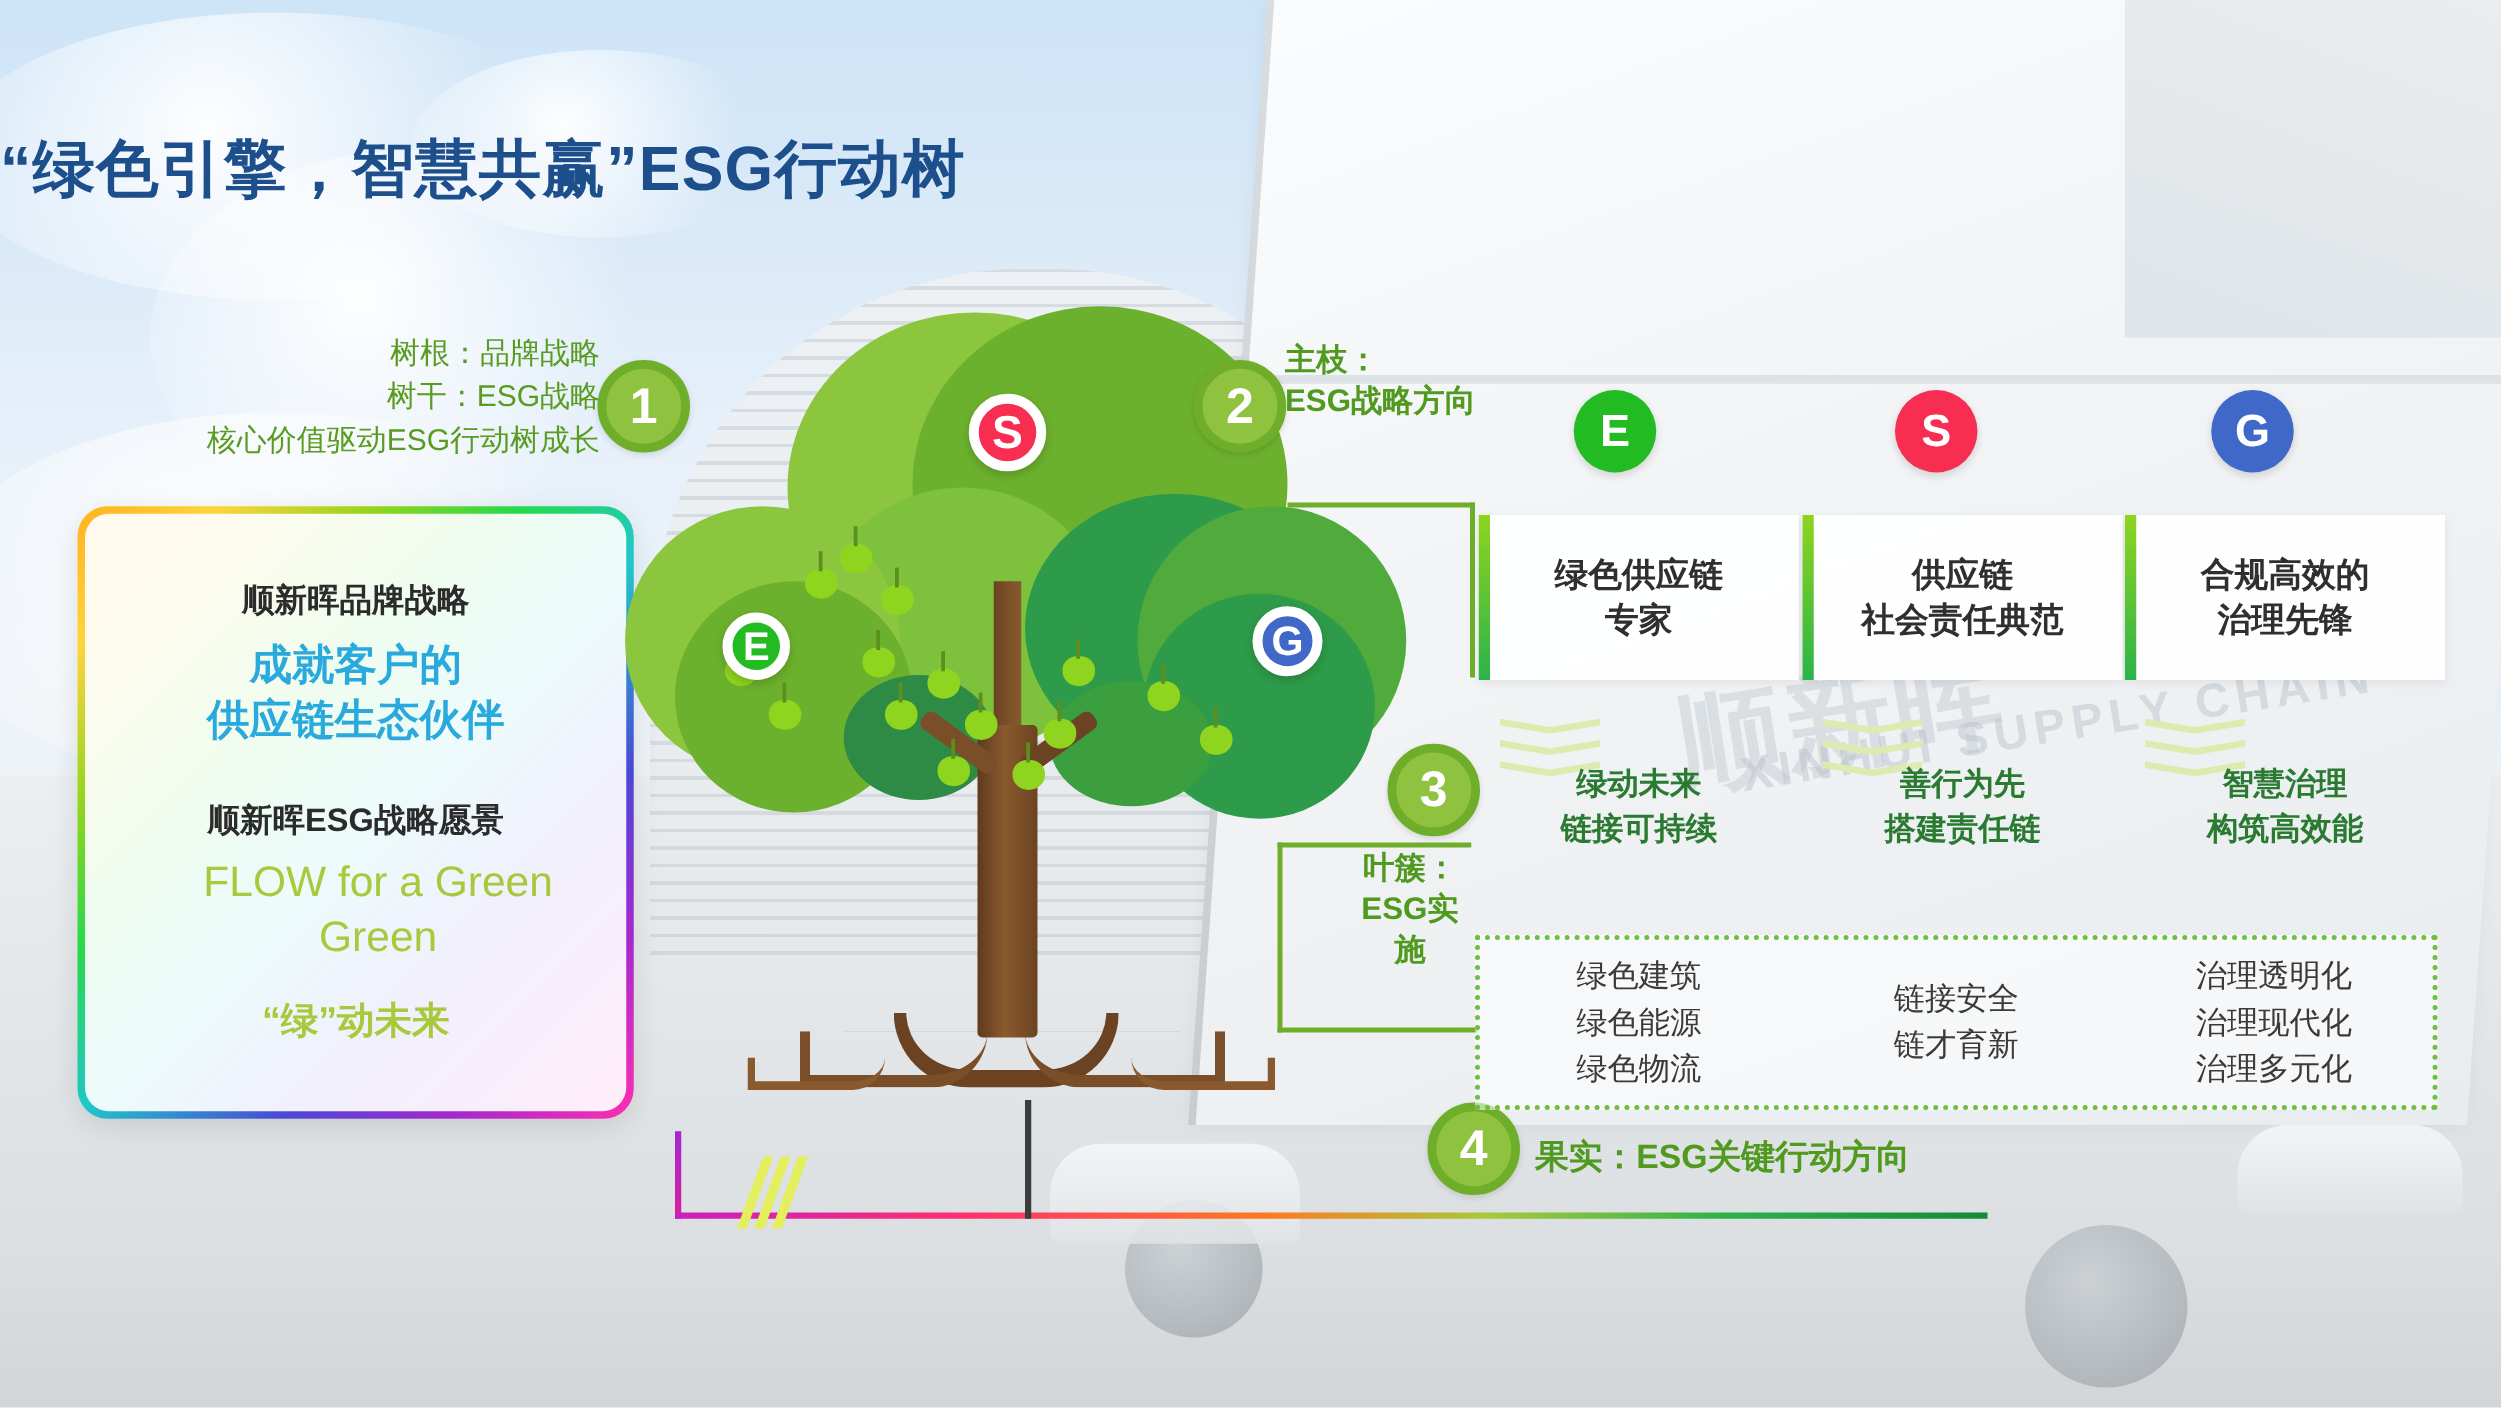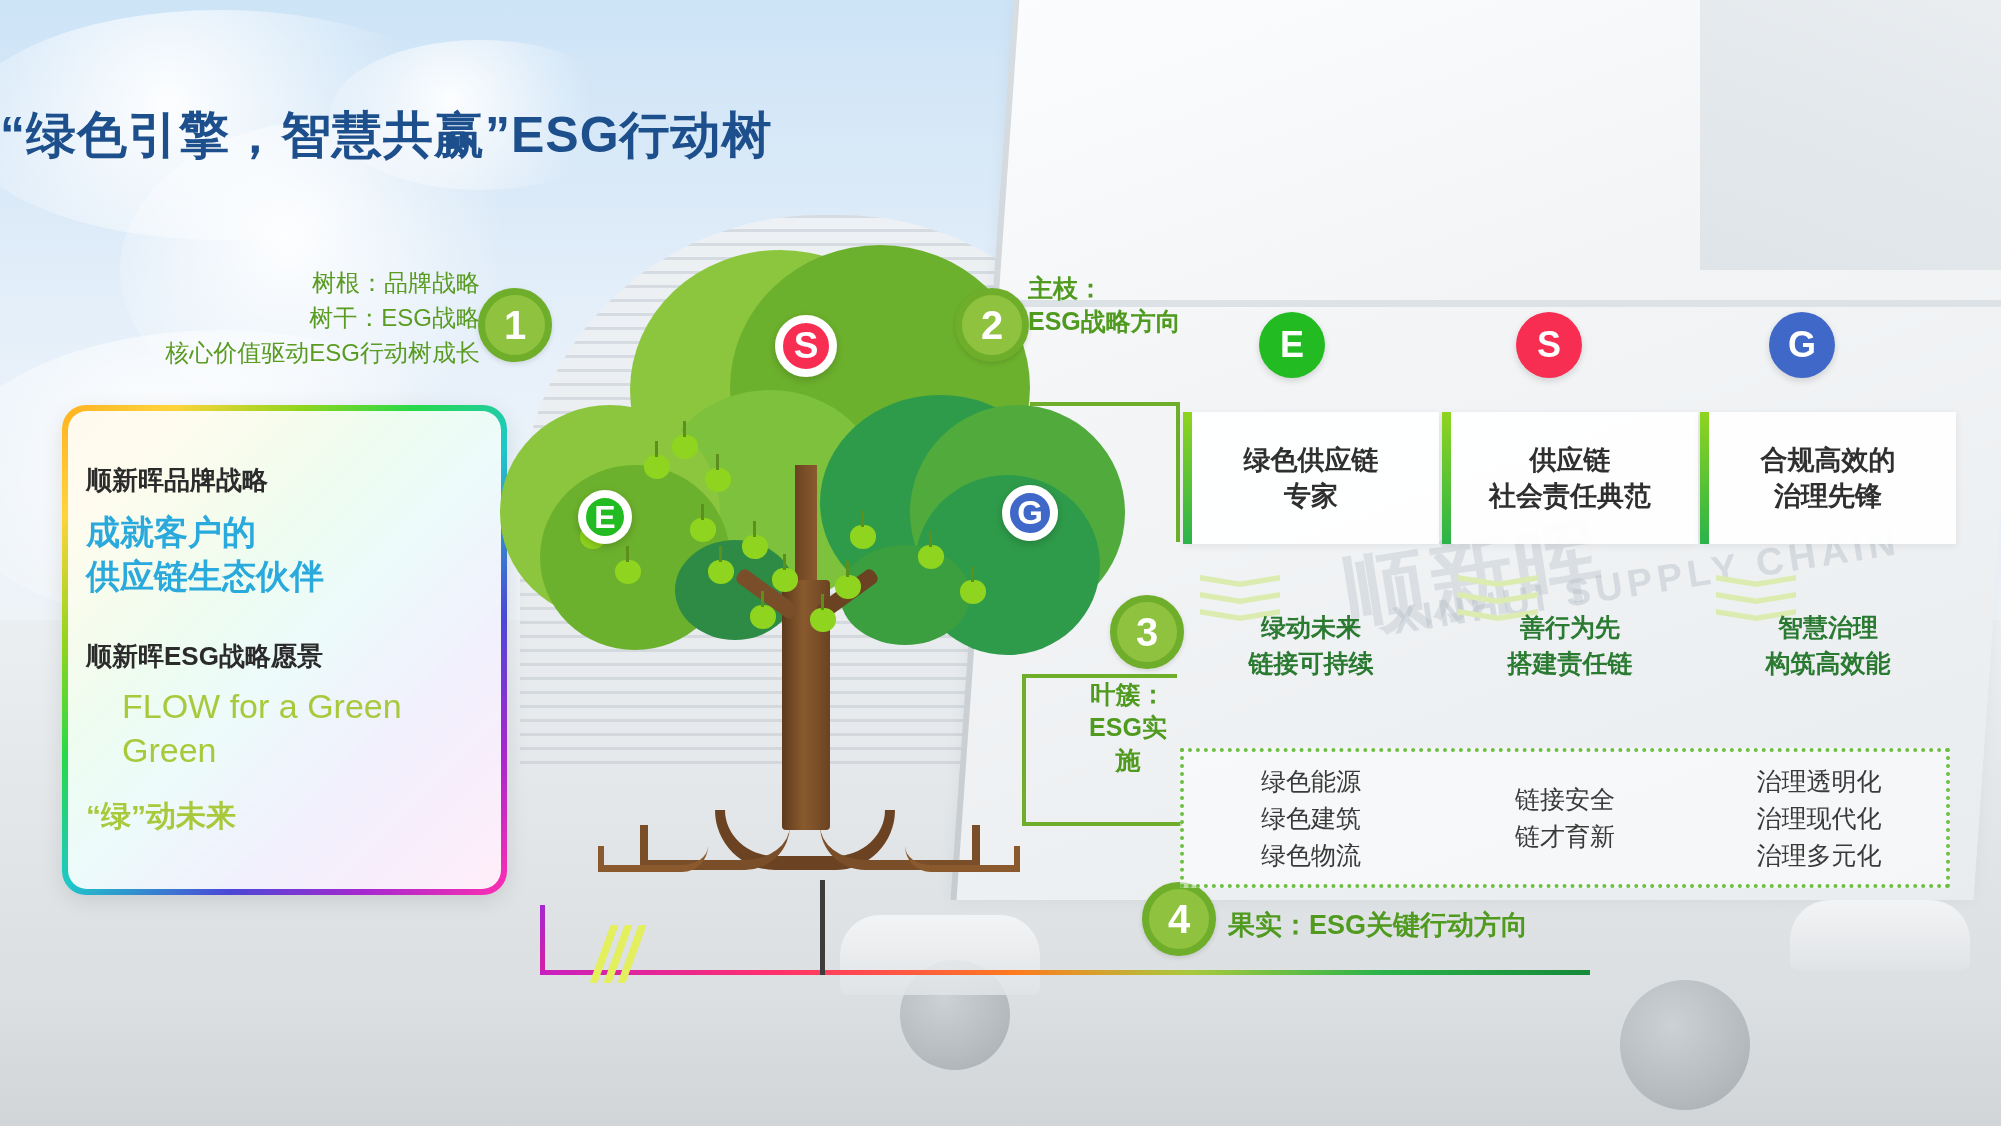--- a/index.html
+++ b/index.html
@@ -102,21 +102,21 @@
   
   #brandcard {
     position:absolute; left:62px; top:405px; width:445px; height:490px;
     border-radius:24px; padding:6px;
     background:linear-gradient(135deg,#ffb11f 0%,#ffd43b 12%,#8fd41e 26%,#26d94a 38%,#1fc7c9 52%,#4b48d6 70%,#a428cf 84%,#ff2fb0 100%);
     box-shadow:0 6px 22px rgba(0,0,0,.10);
   }
   #brandcard .inner {
     width:100%; height:100%; border-radius:19px;
     background:rgba(255,255,255,.92);
-    display:flex; flex-direction:column; align-items:flex-start; justify-content:center;
+    display:flex; flex-direction:column; align-items:center; justify-content:center;
     padding:22px 18px;
   }
   .bc-head { font-size:26px; color:#2b2b2b; font-weight:bold; margin-bottom:12px; }
   .bc-blue { font-size:34px; color:#2aa9dd; font-weight:bold; line-height:1.3; text-align:center; }
   .bc-gap  { height:40px; }
   .bc-head2{ font-size:26px; color:#2b2b2b; font-weight:bold; margin-bottom:10px; }
   .bc-green{ font-size:34px; color:#a8c93c; font-weight:500; line-height:1.3; text-align:center;margin-left:36px; }
   .bc-green2{ font-size:30px; color:#a8c93c; font-weight:700; margin-top:24px; }
 
   
@@ -376,22 +376,22 @@
   <div>善行为先</div>
   <div>搭建责任链</div>
 </div>
 <div class="slogan" style="left:1700px;">
   <div>智慧治理</div>
   <div>构筑高效能</div>
 </div>
 
 <div id="fruitsbox">
   <div class="fruitcol">
+    <div>绿色建筑</div>
     <div>绿色能源</div>
-    <div>绿色建筑</div>
     <div>绿色物流</div>
   </div>
   <div class="fruitcol">
     <div>链接安全</div>
     <div>链才育新</div>
   </div>
   <div class="fruitcol">
     <div>治理透明化</div>
     <div>治理现代化</div>
     <div>治理多元化</div>

